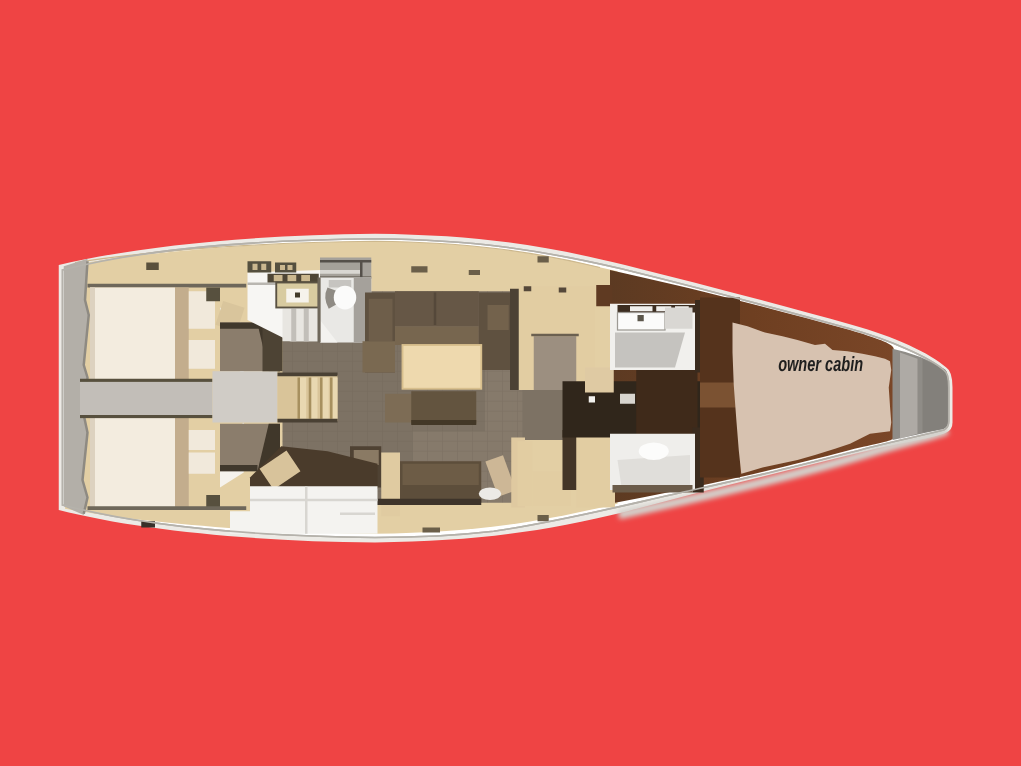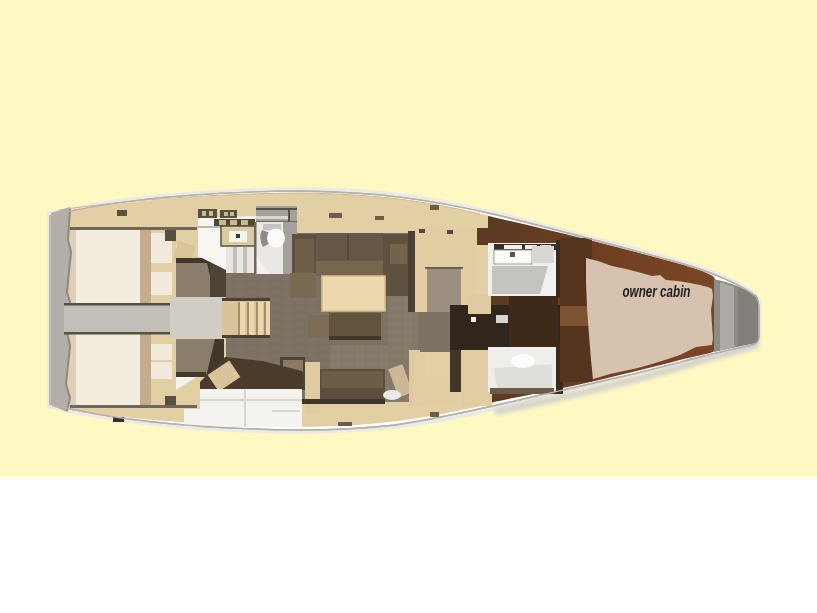--- a/index.html
+++ b/index.html
@@ -1,16 +1,16 @@
 <!DOCTYPE html>
 <html><head>
 <meta charset="utf-8">
 <style>
   html,body{margin:0;padding:0;background:#ffffff;}
-  .page{width:817px;height:477px;position:relative;background:#fef9c3;overflow:hidden;text-decoration:underline;}
+  .page{width:817px;height:613px;position:relative;background:#ef4444;overflow:hidden;text-decoration:underline;}
   text{font-family:"Liberation Sans", sans-serif;}
 </style>
 </head>
 <body>
 <div class="page">
 <svg width="817" height="613" viewBox="0 0 817 613" xmlns="http://www.w3.org/2000/svg">
 <defs>
   <filter id="soft" x="-20%" y="-20%" width="140%" height="140%">
           <feGaussianBlur stdDeviation="2.2"></feGaussianBlur>
         </filter>

